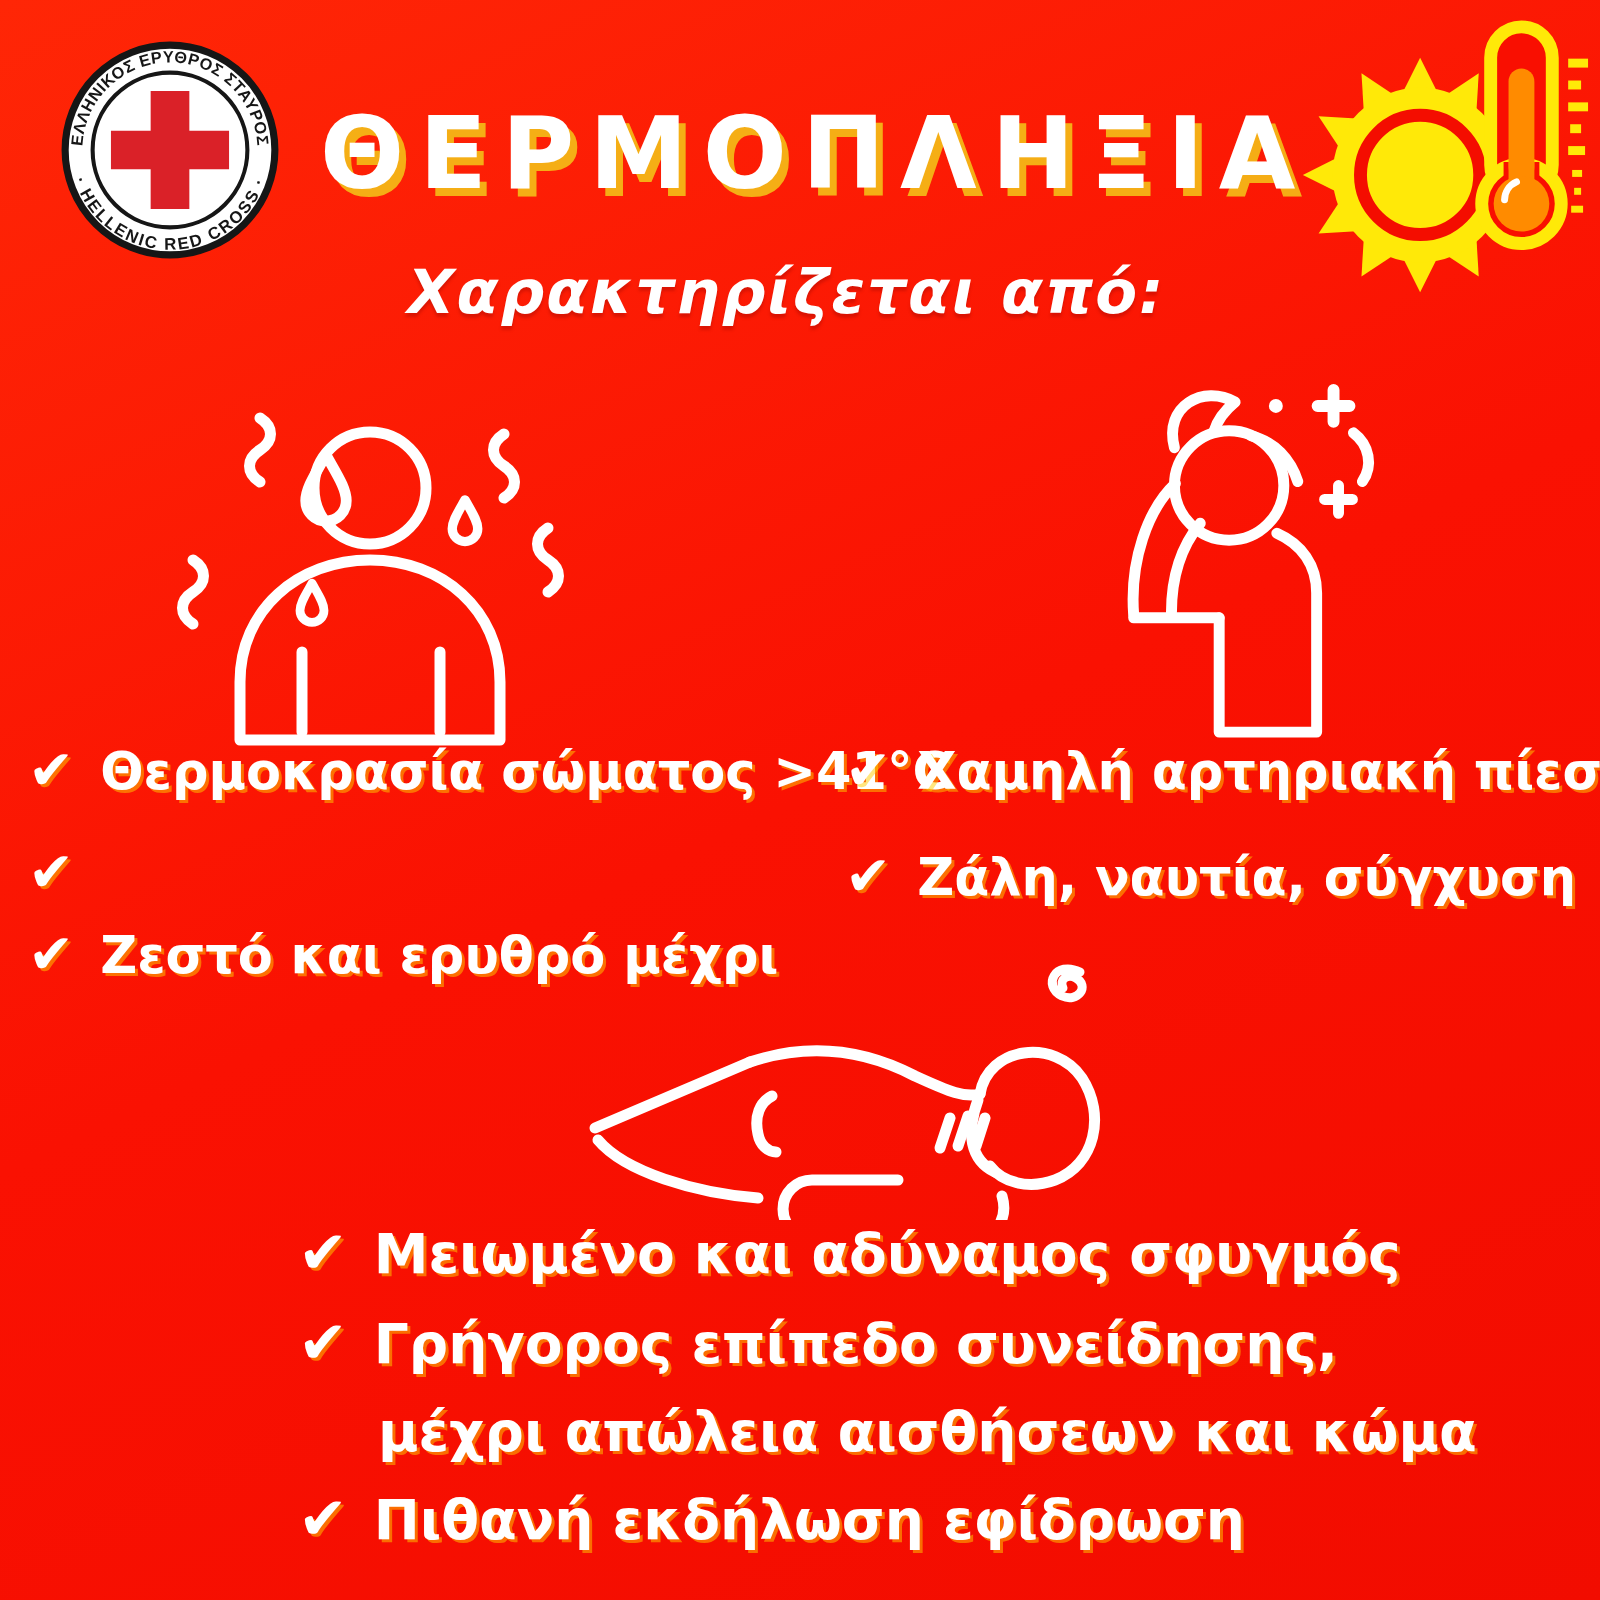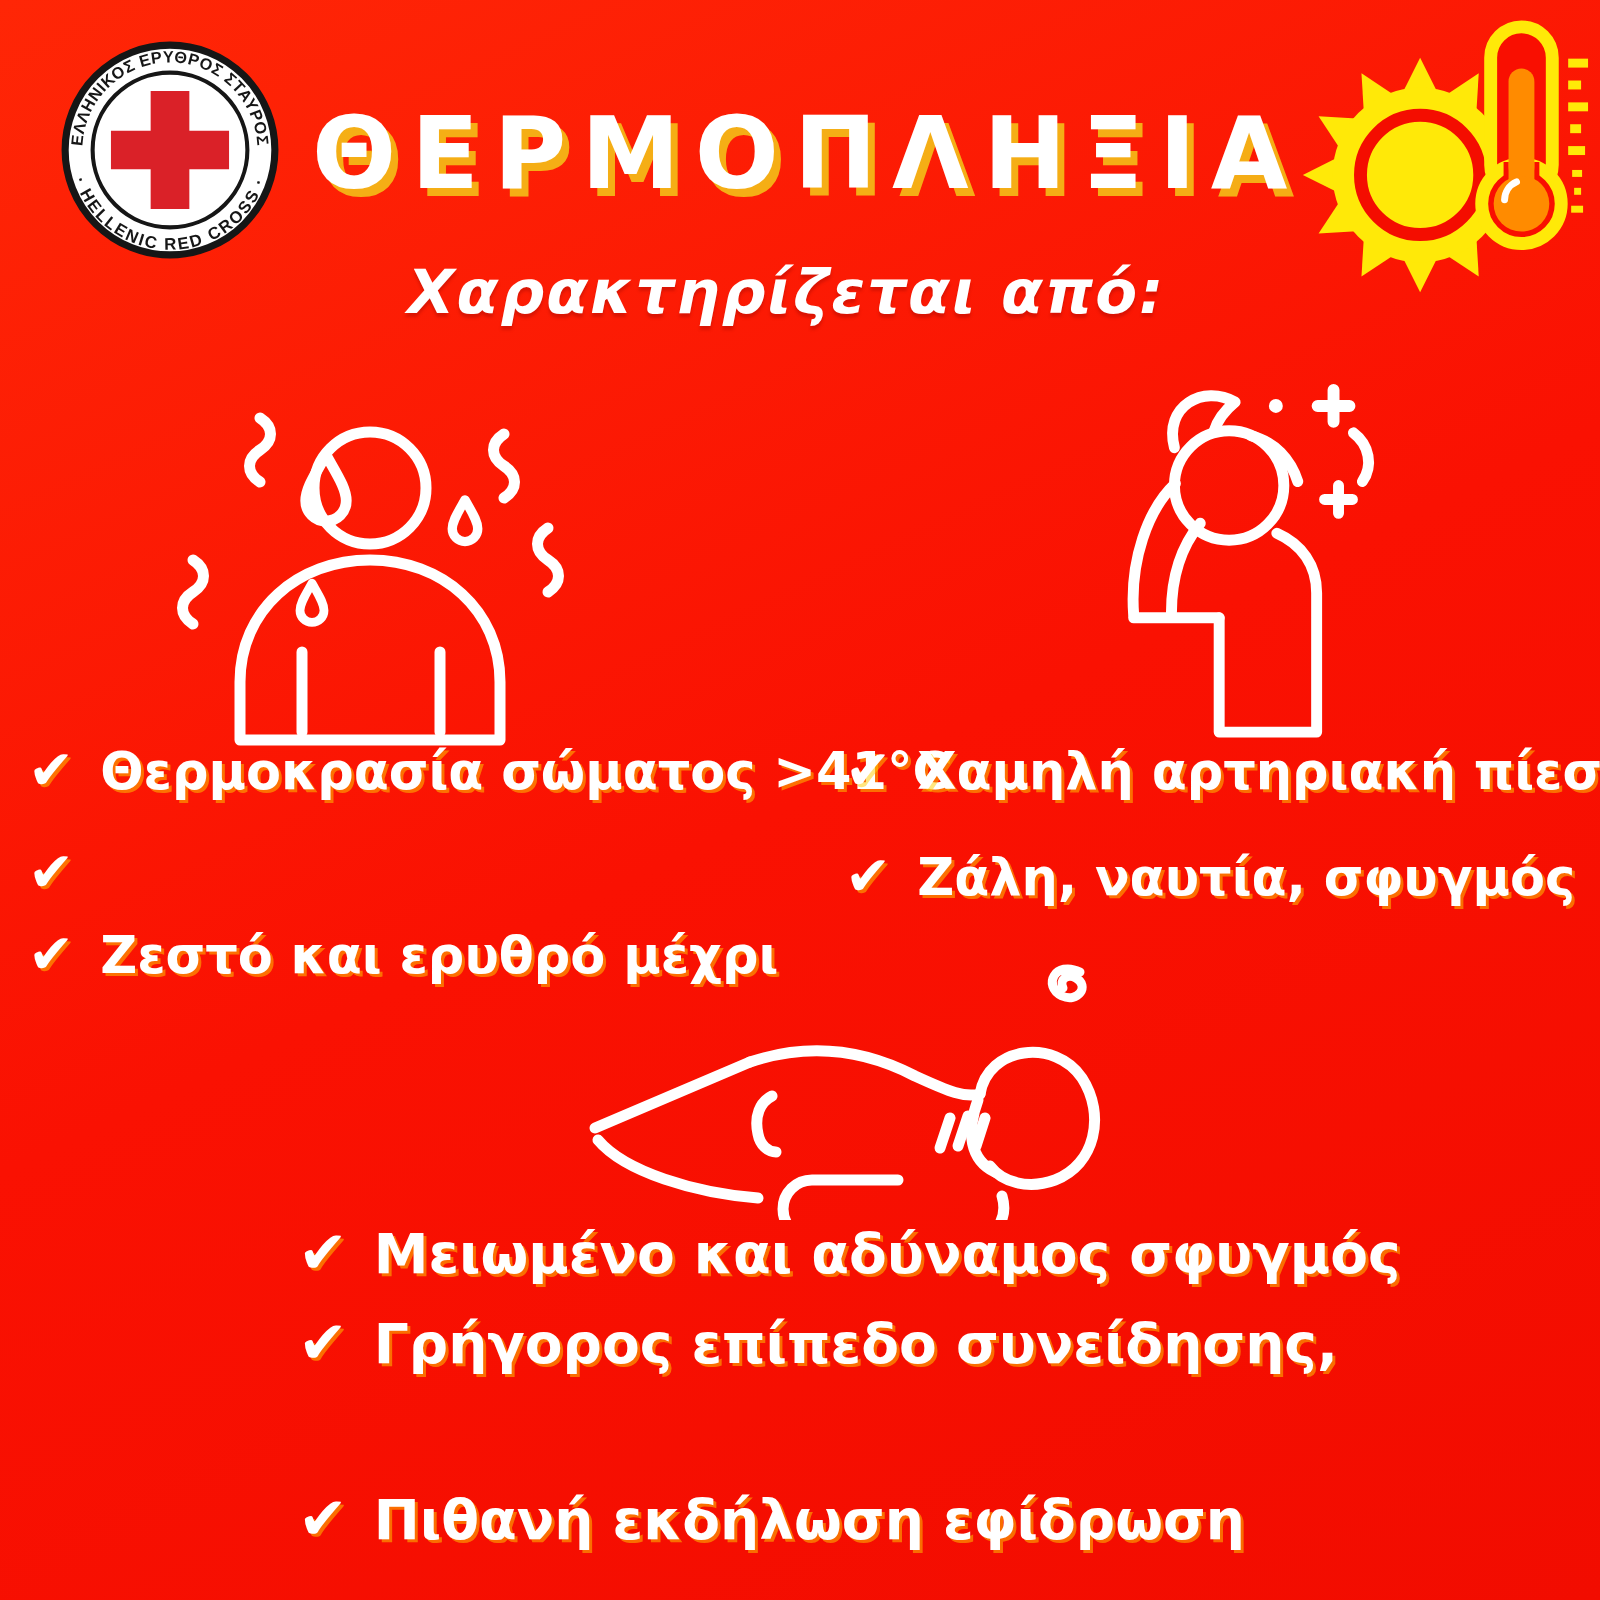--- a/index.html
+++ b/index.html
@@ -3,21 +3,21 @@
 <meta charset="utf-8">
 <style>
   html,body{margin:0;padding:0;background:#b00;}
   #canvas{
     position:relative;width:1600px;height:1600px;overflow:hidden;
     font-family:"DejaVu Sans",sans-serif;
     background:linear-gradient(155deg,#ff2606 0%,#fa1102 50%,#f20c00 100%);
   }
   .abs{position:absolute;}
   .title{
-    left:312px;top:96px;width:920px;text-align:center;
+    left:320px;top:96px;width:920px;text-align:center;
     font-size:99px;font-weight:700;letter-spacing:15px;color:#ffffff;
     text-shadow:7px 8px 0 rgba(243,200,25,.85);white-space:nowrap;
   }
   .subtitle{
     left:0;top:256px;width:1573px;text-align:center;
     font-size:61px;font-style:italic;font-weight:600;color:#ffffff;
     letter-spacing:2px;text-shadow:0 4px 3px rgba(120,0,0,.25);
   }
   .row{
     position:absolute;display:flex;align-items:baseline;color:#ffffff;
@@ -139,21 +139,21 @@
     <span class="check">✔</span>
     <span>Ζεστό και ερυθρό μέχρι</span>
   </div>
 
   <div class="row f52" style="left:845px;top:742px">
     <span class="check">✔</span>
     <span>Χαμηλή αρτηριακή πίεση</span>
   </div>
   <div class="row f52" style="left:845px;top:848px">
     <span class="check">✔</span>
-    <span>Ζάλη, ναυτία, σφυγμός</span>
+    <span>Ζάλη, ναυτία, σύγχυση</span>
   </div>
 
   <div class="abs" style="left:550px;top:950px;width:565px;height:270px">
     <svg viewBox="0 0 565 270" width="565" height="270" stroke="#ffffff" stroke-width="11" fill="none" stroke-linecap="round" stroke-linejoin="round">
       <path d="M45,178 L200,112"></path>
       <path d="M200,112 C260,92 315,100 365,126 C400,142 415,148 430,144"></path>
       <path d="M430,144 C438,96 505,88 532,128 C556,165 545,215 505,230 C478,240 452,232 440,216"></path>
       <path d="M428,150 C416,182 420,210 445,222"></path>
       <path d="M400,168 l-10,30"></path>
       <path d="M418,166 l-10,30"></path>
@@ -166,18 +166,21 @@
   </div>
 
   <div class="row f55" style="left:298px;top:1222px">
     <span class="check">✔</span>
     <span>Μειωμένο και αδύναμος σφυγμός</span>
   </div>
   <div class="row f55" style="left:298px;top:1312px">
     <span class="check">✔</span>
     <span>Γρήγορος επίπεδο συνείδησης,</span>
   </div>
+  <div class="row f55" style="left:378px;top:1400px">
+    <span>μέχρι απώλεια αισθήσεων και κώμα</span>
+  </div>
   <div class="row f55" style="left:298px;top:1488px">
     <span class="check">✔</span>
     <span>Πιθανή εκδήλωση εφίδρωση</span>
   </div>
 
 </div>
 
 </body></html>

